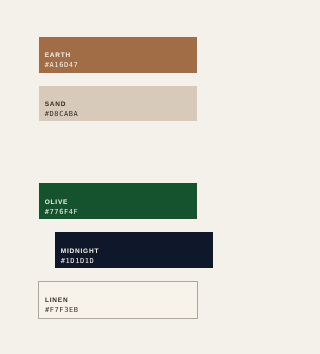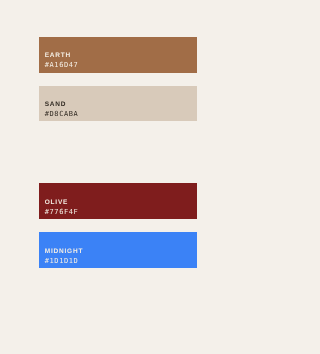--- a/index.html
+++ b/index.html
@@ -52,24 +52,28 @@
     <span class="swatch-name">EARTH</span>
     <span class="swatch-hex">#A16D47</span>
   </div>
 
   <div class="swatch sw1" style="background-color: rgb(216, 202, 186); color: rgb(51, 44, 36);">
     <span class="swatch-name">SAND</span>
     <span class="swatch-hex">#D8CABA</span>
   </div>
 
 
-  <div class="swatch sw3" style="background-color: #7f1d1d; color: rgb(244, 238, 228);">
+  <div class="swatch sw3" style="background-color: #14532d; color: rgb(244, 238, 228);">
     <span class="swatch-name">OLIVE</span>
     <span class="swatch-hex">#776F4F</span>
   </div>
 
-  <div class="swatch sw4" style="background-color: #3b82f6; color: rgb(244, 238, 228);">
+  <div class="swatch sw4" style="background-color: #0f172a; color: rgb(244, 238, 228); margin-left: 16px;">
     <span class="swatch-name">MIDNIGHT</span>
     <span class="swatch-hex">#1D1D1D</span>
   </div>
 
+  <div class="swatch sw5 outlined" style="background-color: rgb(247, 243, 235); color: rgb(51, 44, 36); border-color: rgb(173, 166, 154);">
+    <span class="swatch-name">LINEN</span>
+    <span class="swatch-hex">#F7F3EB</span>
+  </div>
 
 </div>
 
 </body></html>

